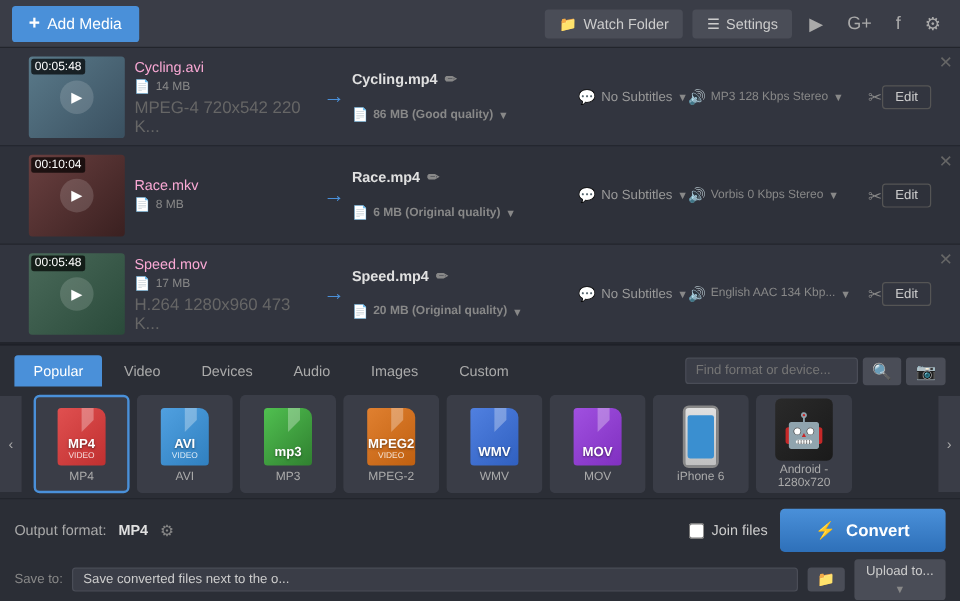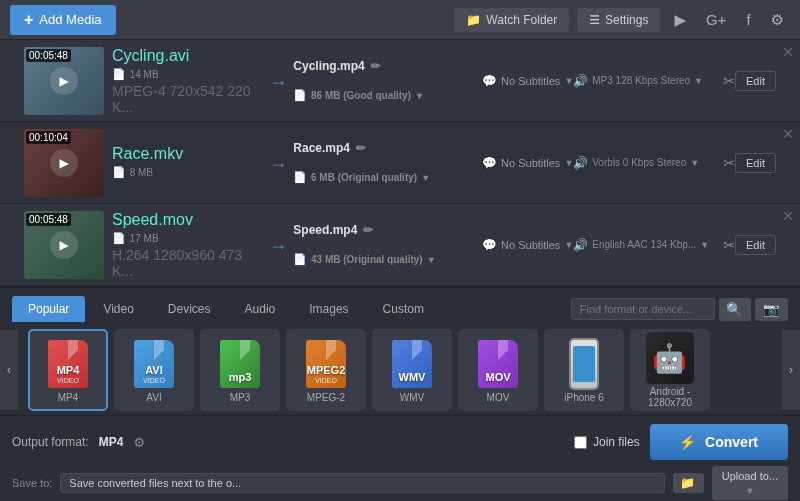--- a/index.html
+++ b/index.html
@@ -123,21 +123,21 @@
       flex: 1;
       padding: 0 8px;
       min-width: 0;
     }
     .file-name-row {
       display: flex;
       align-items: center;
       gap: 6px;
       margin-bottom: 3px;
     }
-    .file-name { color: #5eead4; font-size: 16px; text-align: right; }
+    .file-name { color: #f9a8d4; font-size: 12px; text-align: right; }
     .file-meta { color: #888; font-size: 10px; display: flex; align-items: center; gap: 4px; margin-bottom: 2px; }
     .file-meta2 { color: #666; font-size: 14px; }
 
     .arrow-section {
       display: flex;
       align-items: center;
       gap: 6px;
       color: #4a90d9;
       font-size: 18px;
       padding: 0 6px;
@@ -608,21 +608,21 @@
     <div class="arrow-section">
       <span>→</span>
     </div>
     <div class="output-section">
       <div class="output-name-row">
         <span>Speed.mp4</span>
         <span class="pencil-icon">✏</span>
       </div>
       <div class="output-size-row">
         <span class="file-doc-icon">📄</span>
-        <span>43 MB (Original quality)</span>
+        <span>20 MB (Original quality)</span>
         <span class="dropdown-arrow">▼</span>
       </div>
     </div>
     <div class="subtitle-section">
       <span class="subtitle-icon">💬</span>
       <span>No Subtitles</span>
       <span class="dropdown-arrow">▼</span>
     </div>
     <div class="audio-section">
       <span class="speaker-icon">🔊</span>

